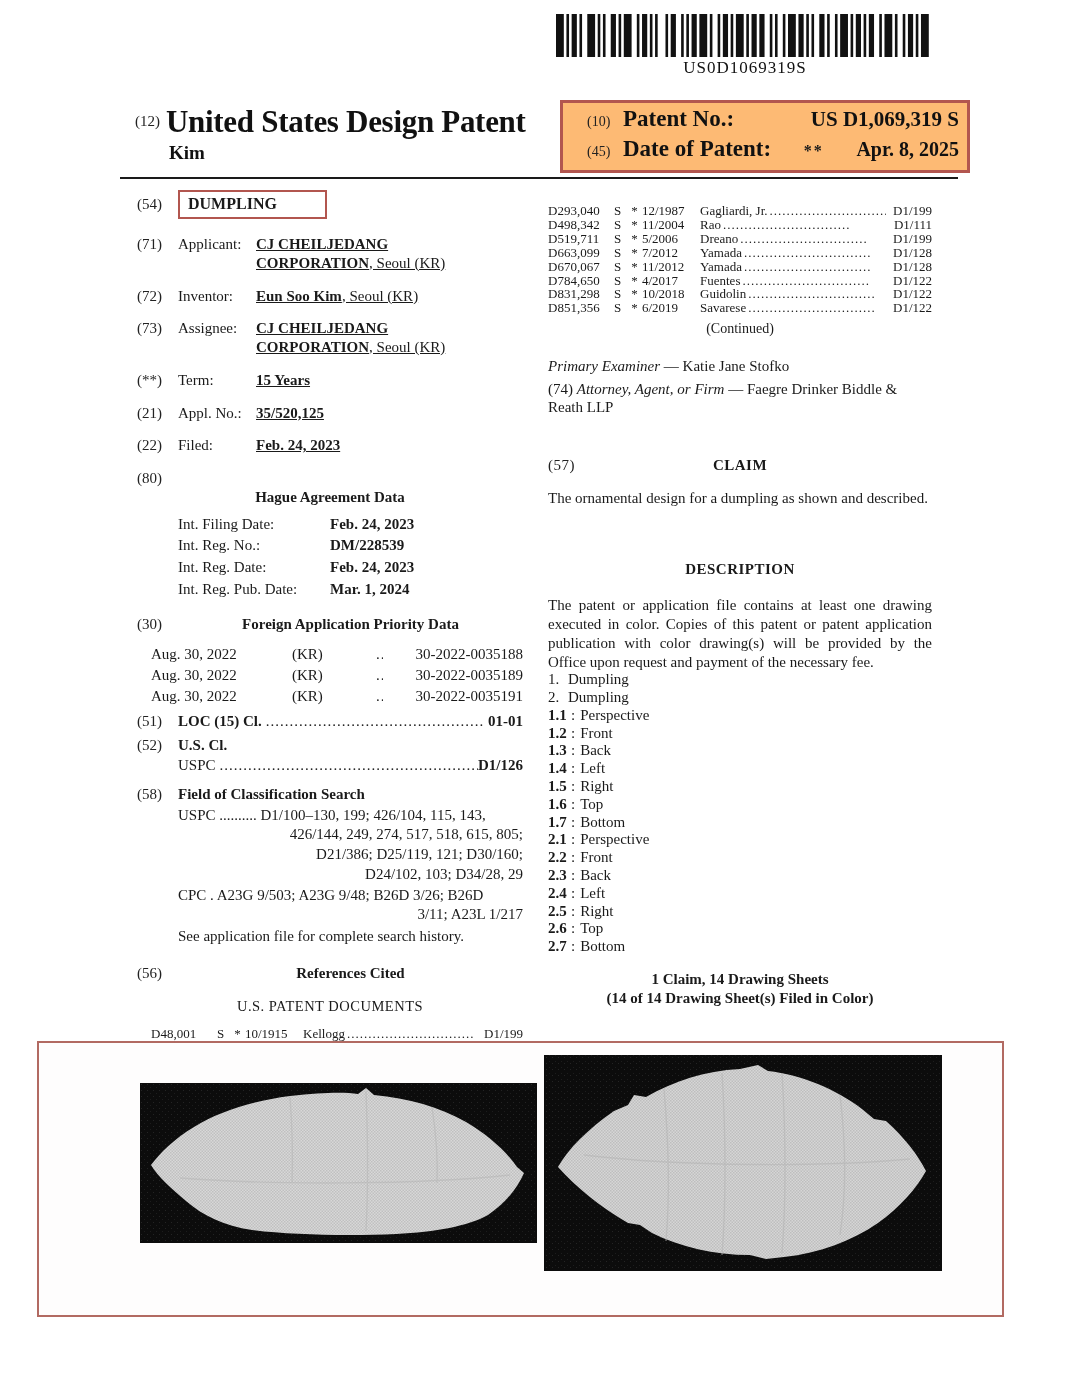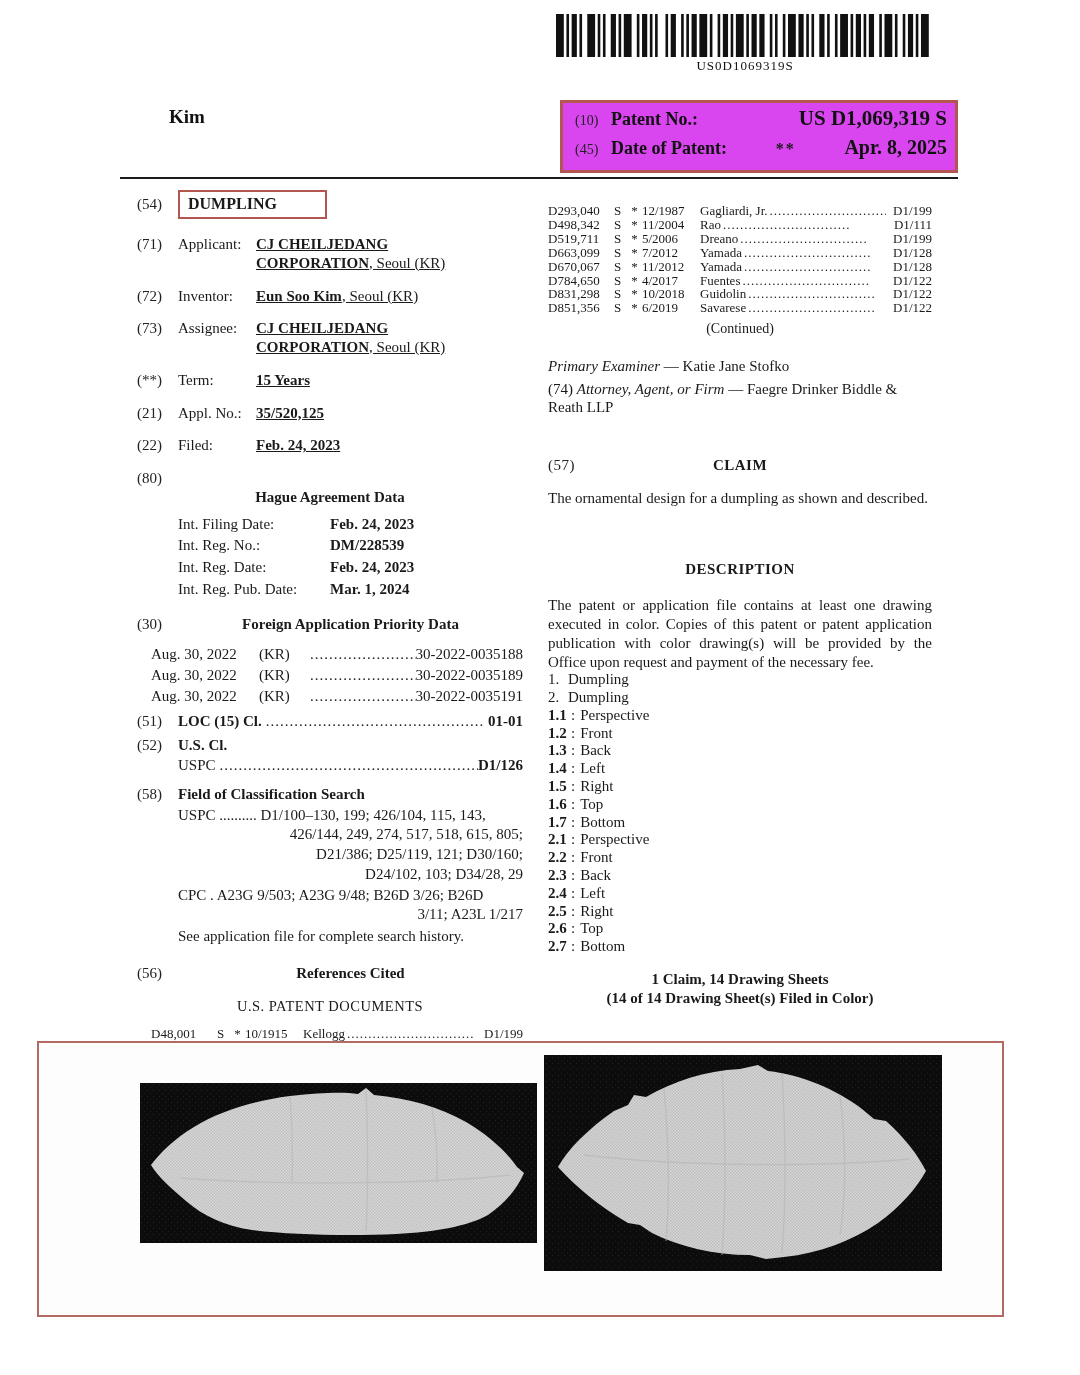--- a/index.html
+++ b/index.html
@@ -3,33 +3,33 @@
 <meta charset="utf-8">
 <style>
   html,body{margin:0;padding:0;background:#fff;}
   #page{
     position:relative; width:1080px; height:1375px; background:#ffffff;
     font-family:"Liberation Serif","DejaVu Serif",serif; color:#1a1a1a; overflow:hidden;
   }
   
   .barcode-wrap{position:absolute; left:556px; top:14px; width:378px; text-align:center;}
   .barcode-svg{display:block; width:378px; height:43px;}
-  .barcode-text{font-size:13px; letter-spacing:1px; margin-top:1px; color:#111;}
+  .barcode-text{font-size:17px; letter-spacing:1px; margin-top:1px; color:#111;}
   
   .header-left{position:absolute; left:135px; top:104px; width:430px;}
   .kind-code{font-size:15px; color:#222; margin-right:6px; vertical-align:6px;}
   .doc-title{font-size:31px; font-weight:700; letter-spacing:-0.3px; color:#111;}
   .inventor-line{font-size:19px; font-weight:700; margin-top:2px; padding-left:34px; color:#111;}
   .patent-box{
     position:absolute; left:560px; top:100px; width:372px; height:64px;
-    border:3px solid #b2564f; padding:3px 8px 0 12px; background:#d946ef;
+    border:3px solid #b2564f; padding:3px 8px 0 24px; background:#fdba74;
   }
   .pb-row{display:flex; align-items:baseline; height:30px;}
   .pb-code{font-size:14px; width:36px; flex:none; color:#222;}
-  .pb-label{font-size:18px; font-weight:700; flex:none; color:#111;}
+  .pb-label{font-size:23px; font-weight:700; flex:none; color:#111;}
   .pb-mid{flex:1; text-align:center; font-size:16px; font-weight:700; letter-spacing:2px;}
   .pb-val{font-size:21px; font-weight:700; text-align:right; flex:none; color:#111;}
   .pb-val.date{font-size:20px;}
   .hrule{position:absolute; left:120px; top:177px; width:838px; height:2px; background:#1a1a1a;}
   
   .left-col{position:absolute; left:137px; top:190px; width:386px; font-size:15px; line-height:1.25;}
   .right-col{position:absolute; left:548px; top:204px; width:384px; font-size:15px; line-height:1.25;}
   
   .sec54{display:flex; align-items:center; margin-bottom:16px;}
   .sec-code{width:41px; flex:none; color:#222;}
@@ -42,21 +42,21 @@
   .b{font-weight:700;}
   
   .h-heading{display:flex; margin:6px 0 8px 0;flex-direction:column;}
   .h-heading .hh{flex:1; text-align:center; font-weight:700;}
   .h-row{display:flex; padding-left:41px; margin-bottom:3px;}
   .h-label{width:152px; flex:none;}
   .h-val{font-weight:700;}
   
   .p-heading{display:flex; margin:16px 0 12px 0;align-items:center;}
   .p-heading .hh{flex:1; text-align:center; font-weight:700;}
-  .p-row{display:flex; padding-left:14px; margin-bottom:2px;}
+  .p-row{display:flex; padding-left:14px; margin-bottom:2px;gap:33px;}
   .p-date{width:108px; flex:none;}
   .p-ctry{width:48px; flex:none;}
   .p-dots{flex:1; overflow:hidden; white-space:nowrap; letter-spacing:1px; color:#222; padding:0 3px;}
   .p-num{flex:none; text-align:right;}
   
   .c-row{display:flex; margin-top:6px;}
   .c-label{flex:none; font-weight:700;}
   .c-dots{flex:1; overflow:hidden; white-space:nowrap; letter-spacing:1px; padding:0 4px; color:#222;}
   .c-val{flex:none; font-weight:700; text-align:right;}
   .uspc-line{display:flex; padding-left:41px; margin-top:1px;}
@@ -160,20 +160,23 @@
         <rect x="338.90" y="0" width="2.61" height="43" fill="#111"></rect>
         <rect x="346.72" y="0" width="2.61" height="43" fill="#111"></rect>
         <rect x="351.93" y="0" width="5.21" height="43" fill="#111"></rect>
         <rect x="359.75" y="0" width="2.61" height="43" fill="#111"></rect>
         <rect x="364.97" y="0" width="7.82" height="43" fill="#111"></rect>
       </svg>
     <div class="barcode-text">US0D1069319S</div>
   </div>
 
   <div class="header-left">
+    <div>
+      <span class="kind-code">(12)</span><span class="doc-title">United States Design Patent</span>
+    </div>
     <div class="inventor-line">Kim</div>
   </div>
 
   <div class="patent-box">
     <div class="pb-row">
       <span class="pb-code">(10)</span>
       <span class="pb-label">Patent No.:</span>
       <span class="pb-mid"></span>
       <span class="pb-val">US D1,069,319 S</span>
     </div>

